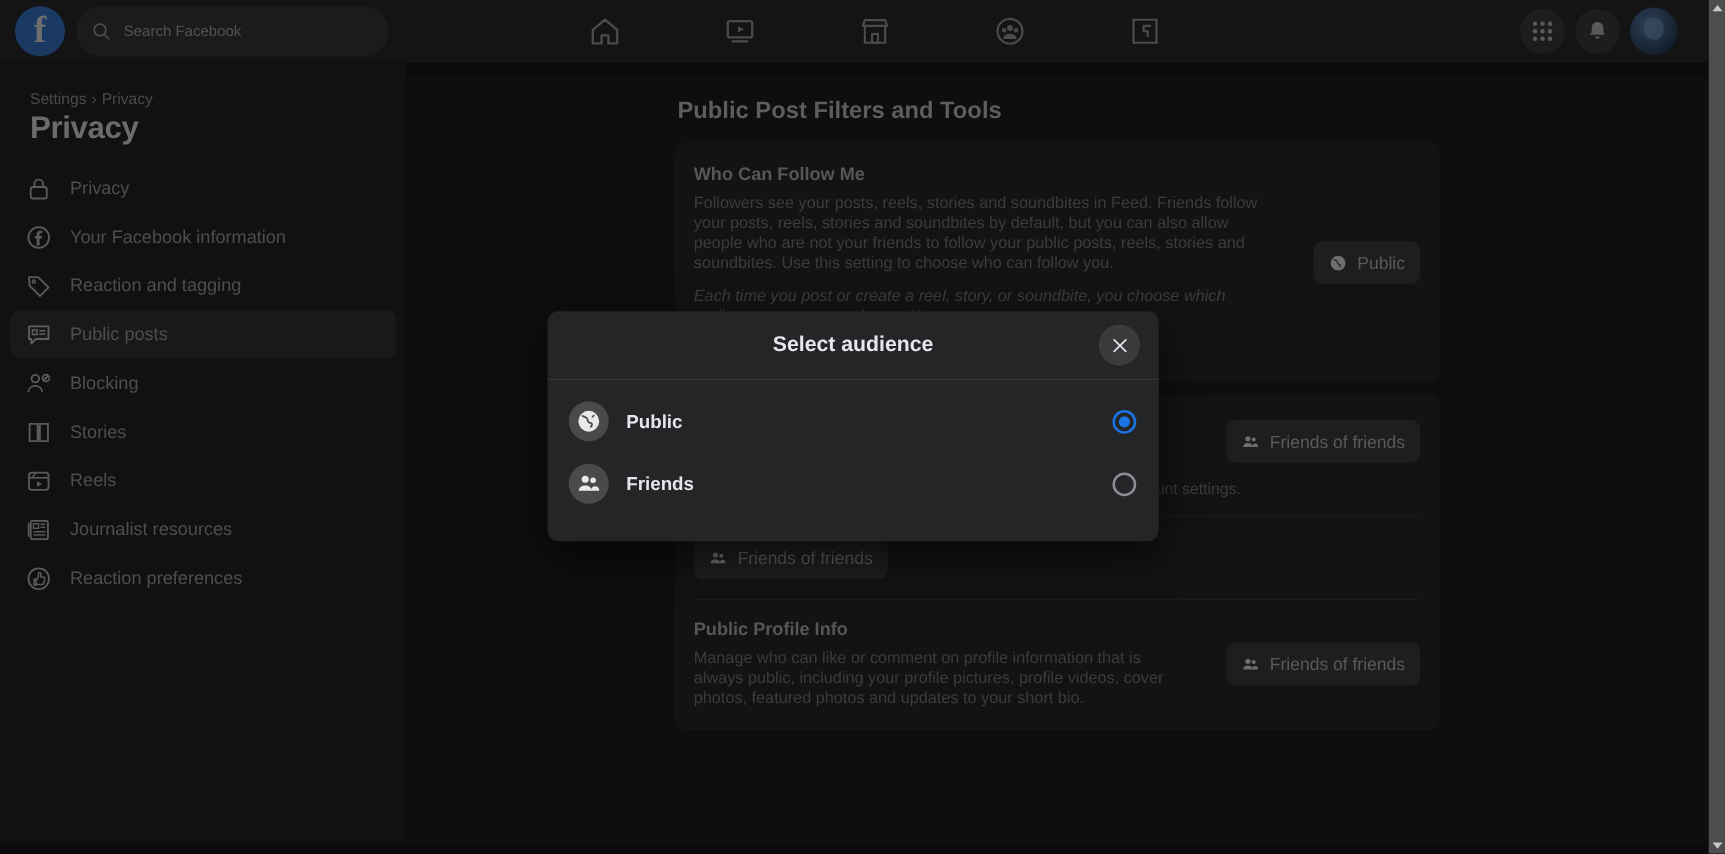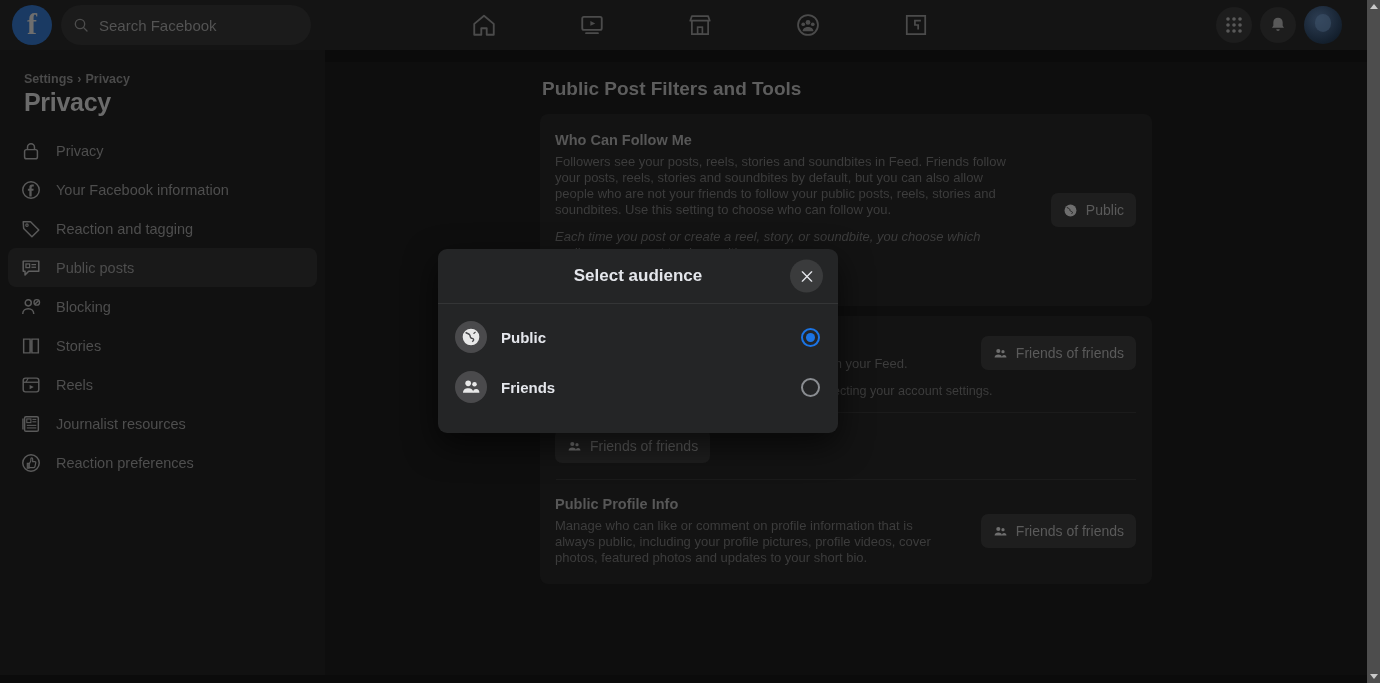--- a/index.html
+++ b/index.html
@@ -28,21 +28,21 @@
     text-align: center; font-size: 30px; font-weight: bold;
     color: #6e6e6e; font-family: "Liberation Serif", serif;
     line-height: 1;
   }
   .search-wrap {
     margin-left: 9px; height: 40px; width: 250px;
     background: #1b1b1b; border-radius: 20px;
     display: flex; align-items: center; padding: 0 12px;
   }
   .search-icon { width: 16px; height: 16px; flex: 0 0 16px; opacity: .45; }
-  .search-text { margin-left: 10px; color: #535353; font-size: 15px; }
+  .search-text { margin-left: 10px; color: #535353; font-size: 12px; }
 
   .nav-center {
     position: absolute; left: 430px; top: 0; height: 50px;
     display: flex; align-items: center; gap: 0;
   }
   .nav-btn {
     width: 108px; height: 50px;
     display: flex; align-items: center; justify-content: center;
   }
   .nav-btn svg { opacity: .30; }
@@ -65,21 +65,21 @@
     content: ""; position: absolute; left: 28%; top: 22%;
     width: 44%; height: 46%; border-radius: 50%;
     background: #3a4e66; opacity: .65;
   }
 
   
   .sidebar {
     position: absolute; top: 50px; left: 0; width: 325px; height: 633px;
     background: #111111; padding: 16px 8px 0 8px;
   }
-  .breadcrumb { padding: 6px 0 0 16px; color: #4a4a4a; font-size: 12.5px; font-weight: bold; }
+  .breadcrumb { padding: 6px 0 0 16px; color: #4a4a4a; font-size: 12.5px; }
   .breadcrumb .sep { margin: 0 4px; }
   .page-title {
     padding: 2px 0 14px 16px; color: #6b6b6b;
     font-size: 25px; font-weight: bold; letter-spacing: -.3px;
   }
   .side-item {
     display: flex; align-items: center; gap: 14px;
     height: 39px; padding: 0 12px; border-radius: 8px;
     color: #4e4e4e; font-size: 14.5px;
   }
@@ -113,21 +113,21 @@
     display: flex; align-items: center; gap: 8px;
     color: #5a5a5a; font-size: 14px; white-space: nowrap;
   }
   .pill svg { opacity: .45; flex: 0 0 auto; }
   .divider { height: 1px; background: #1b1b1b; margin: 0 16px; }
   .sub-note { color: #3c3c3c; font-size: 12.6px; padding: 0 16px 14px 15px; margin-top: -4px; }
 
   
   .modal {
     position: absolute; left: 438px; top: 249px;
-    width: 400px; height: 184px;
+    width: 489px; height: 184px;
     background: #242526; border-radius: 9px;
     box-shadow: 0 12px 32px rgba(0,0,0,.62);
     z-index: 40; overflow: hidden;
   }
   .modal-header {
     height: 55px; position: relative;
     display: flex; align-items: center; justify-content: center;
     border-bottom: 1px solid #343536;
   }
   .modal-title { color: #e4e6eb; font-size: 17px; font-weight: bold; }

